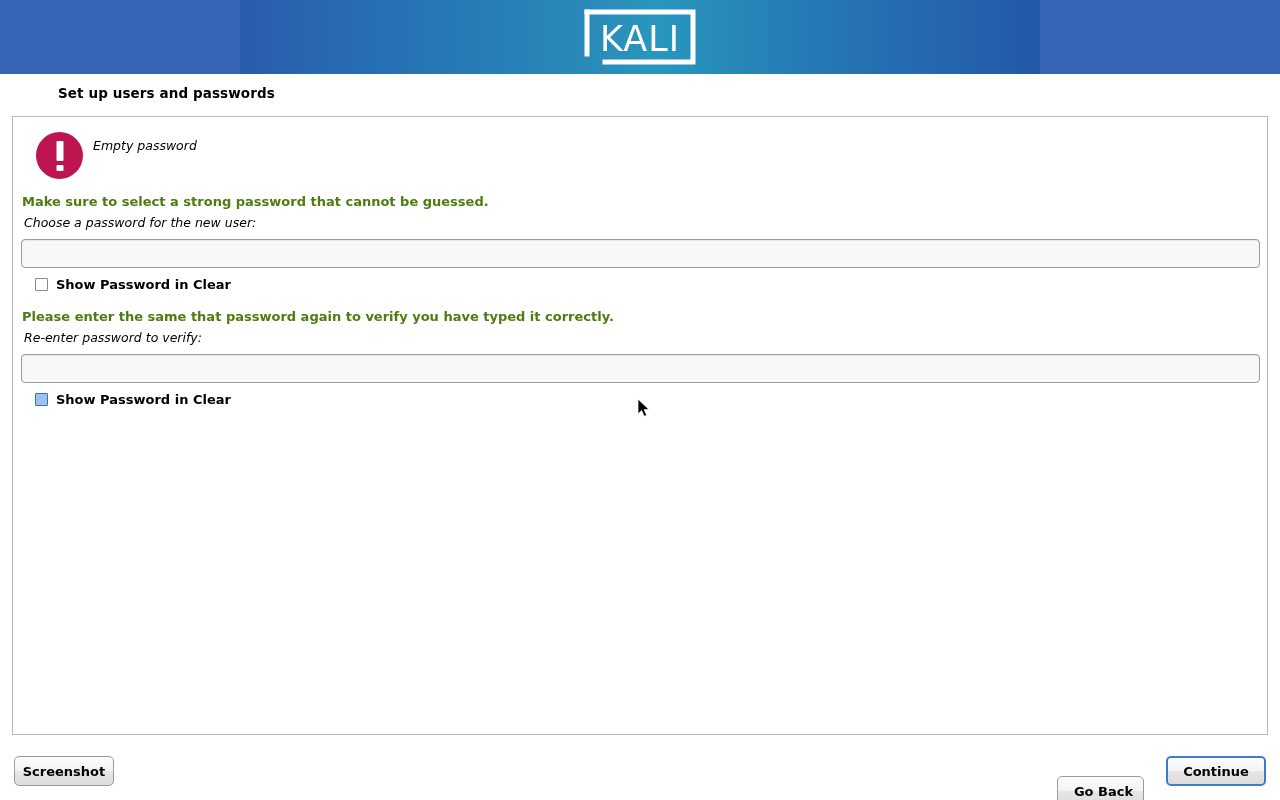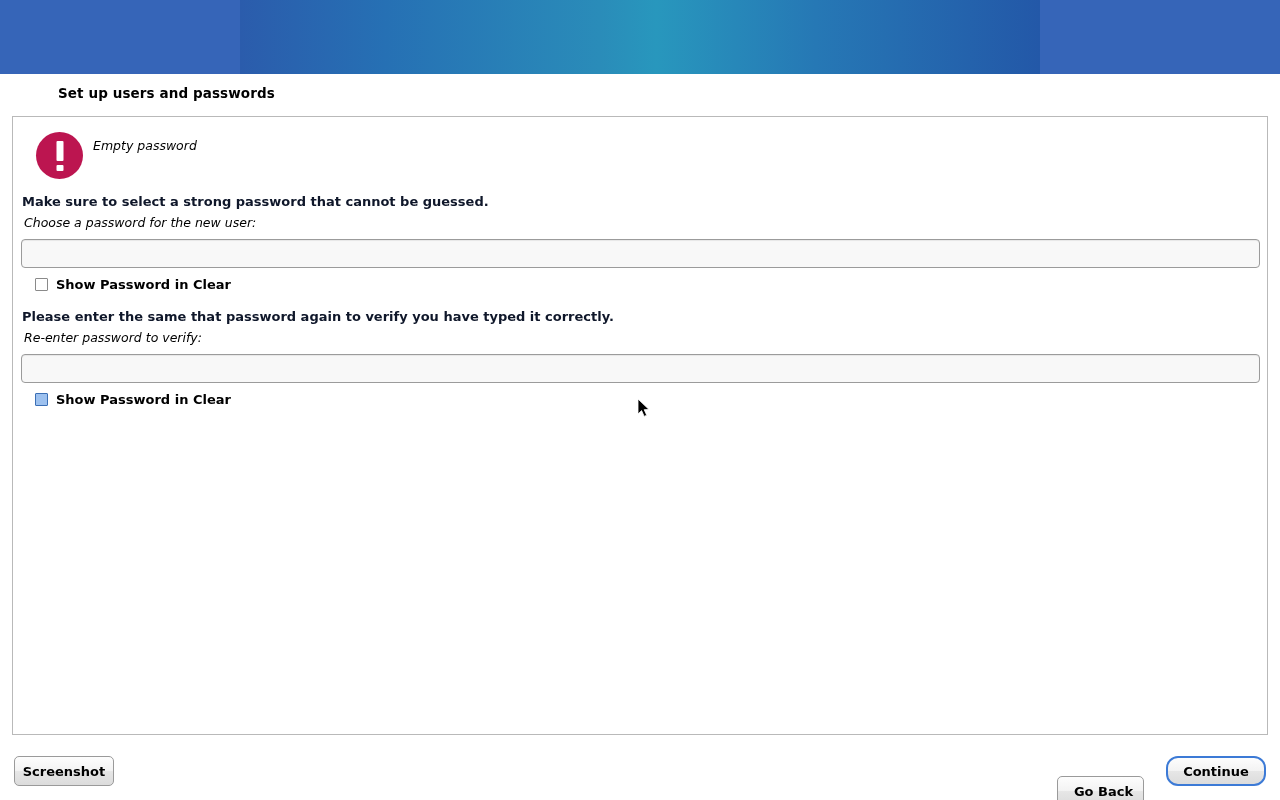--- a/index.html
+++ b/index.html
@@ -137,21 +137,21 @@
     top: 0;
     width: 100%;
     height: 100%;
   }
 
   .strong-label {
     position: absolute;
     left: 9px;
     font-size: 13px;
     font-weight: bold;
-    color: #0f172a;
+    color: #4d7c0f;
   }
   .italic-label {
     position: absolute;
     left: 11px;
     font-size: 12.5px;
     font-style: italic;
     color: #000000;
   }
 
   .txt-input {
@@ -210,21 +210,21 @@
     background: linear-gradient(to bottom, #fdfdfd 0%, #f3f3f3 48%, #e6e6e6 52%, #dcdcdc 100%);
     font-family: "DejaVu Sans", "Liberation Sans", sans-serif;
     font-size: 13px;
     font-weight: bold;
     color: #000000;
     cursor: default;
     padding: 0;
   }
   .btn.primary {
     border: 2px solid #3c7ad6;
-    border-radius: 12px;
+    border-radius: 5px;
   }
   #btn-screenshot { left: 14px; top: 756px; width: 100px; }
   #btn-goback     { left: 1057px; top: 776px; width: 87px; padding-left: 6px; }
   #btn-continue   { left: 1166px; top: 756px; width: 100px; }
 
   
   .cursor {
     position: absolute;
     left: 637px;
     top: 398px;
@@ -233,20 +233,28 @@
     pointer-events: none;
   }
 </style>
 </head>
 <body>
 
 <div id="app">
 
   <div class="banner">
     <div class="banner-center"></div>
+    <div class="kali-logo">
+      <svg width="114" height="58" viewBox="0 0 114 58" xmlns="http://www.w3.org/2000/svg">
+
+        <path d="M4 4 H110 V54 H22" fill="none" stroke="#ffffff" stroke-width="5" stroke-linecap="square"></path>
+        <path d="M4 4 V46" fill="none" stroke="#ffffff" stroke-width="5" stroke-linecap="square"></path>
+        <text x="57" y="43" text-anchor="middle" font-family="'DejaVu Sans','Liberation Sans',sans-serif" font-size="35" fill="#ffffff" letter-spacing="1">KALI</text>
+      </svg>
+    </div>
   </div>
 
   <div class="page-title">Set up users and passwords</div>
 
   <div class="main-panel">
 
     <div class="error-row">
       <div class="error-icon">
         <div class="bang-bar"></div>
         <div class="bang-dot"></div>

